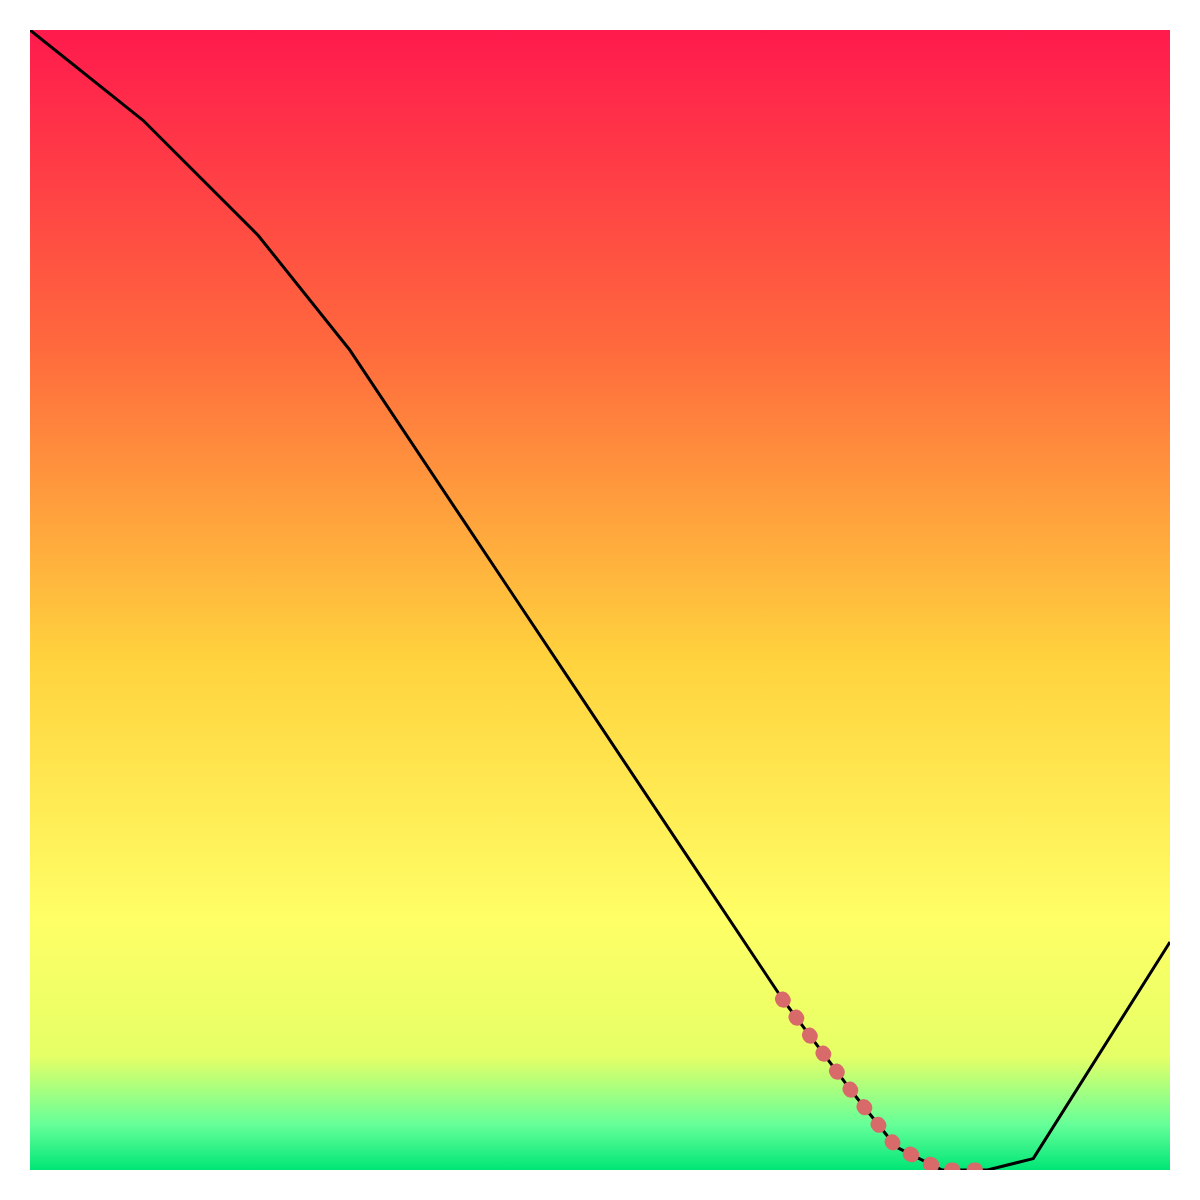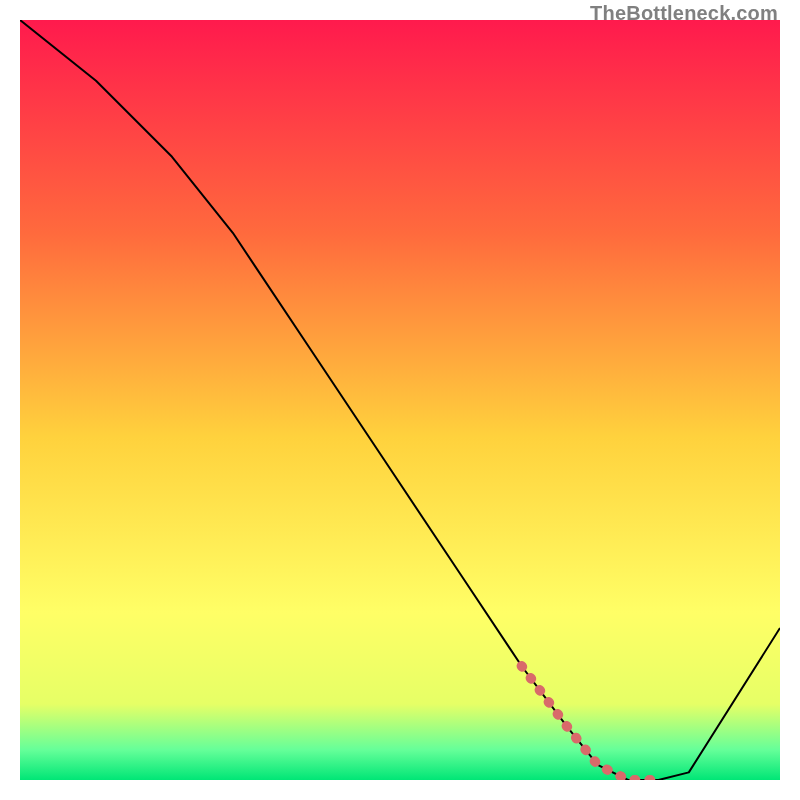--- a/index.html
+++ b/index.html
@@ -46,21 +46,20 @@
     font-weight: 600;
     color: #808080;
     letter-spacing: 0.2px;
   }
 </style>
 </head>
 <body>
 
 <div class="plot-wrap">
 
-  <div class="watermark" style="color: rgb(128, 128, 128);">TheBottleneck.com</div>
 
   <div class="plot-area">
 
     <svg class="gradient-bg" viewBox="0 0 760 760" preserveAspectRatio="none">
       <defs>
         <linearGradient id="bg-grad" x1="0" y1="0" x2="0" y2="1">
           <stop id="gs0" offset="0%" stop-color="#ff1a4d"></stop>
           <stop id="gs1" offset="28%" stop-color="#ff6a3d"></stop>
           <stop id="gs2" offset="55%" stop-color="#ffd23d"></stop>
           <stop id="gs3" offset="78%" stop-color="#ffff66"></stop>

